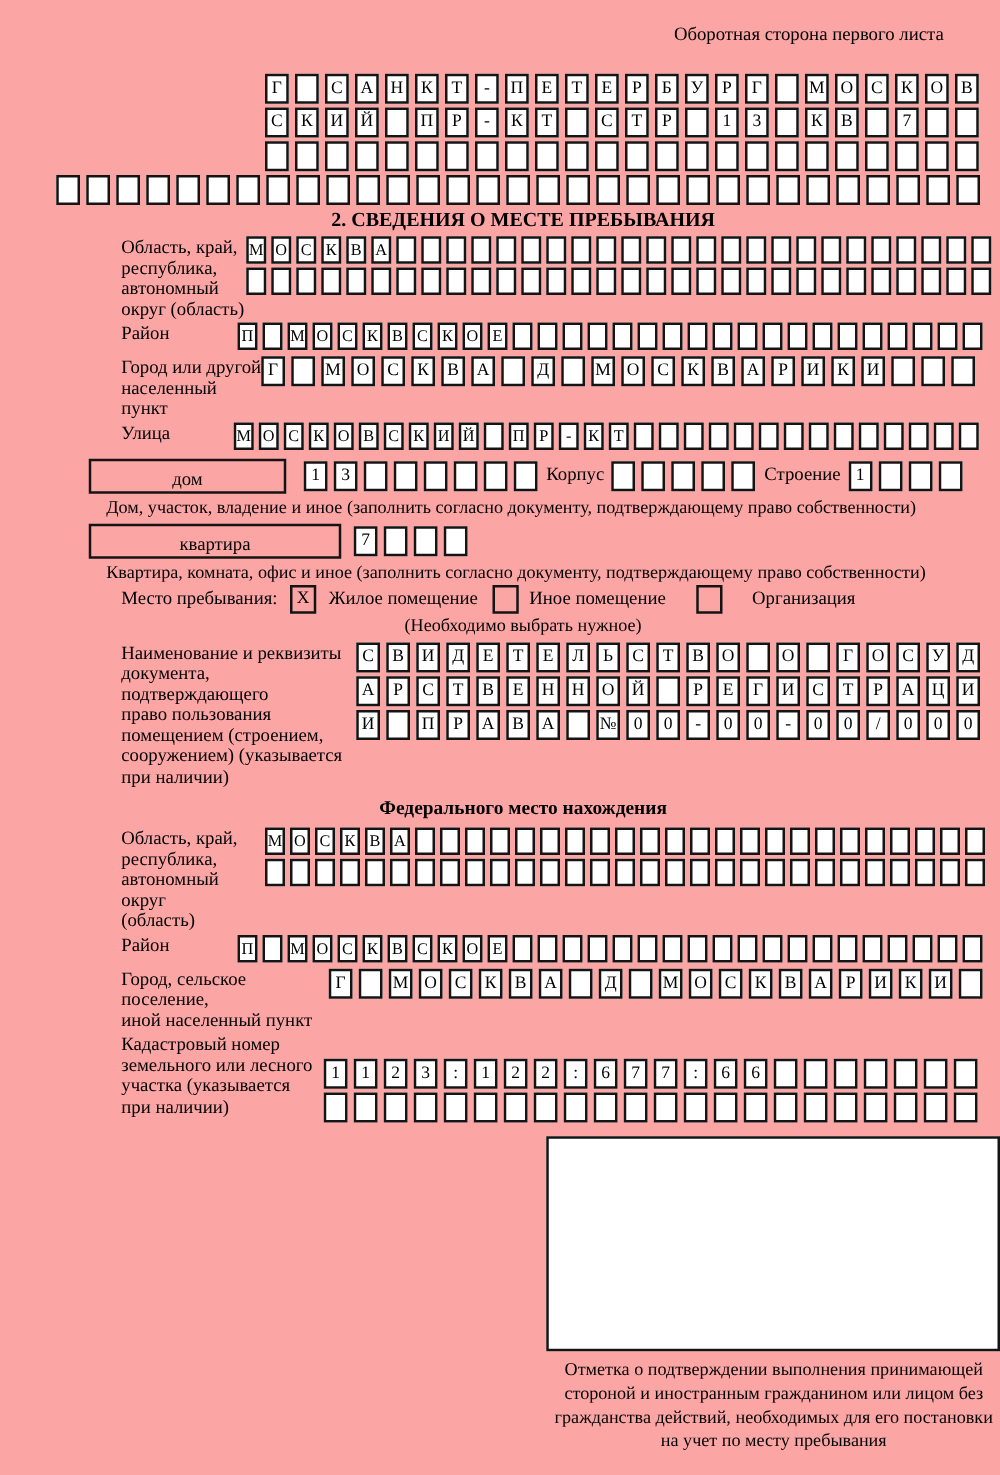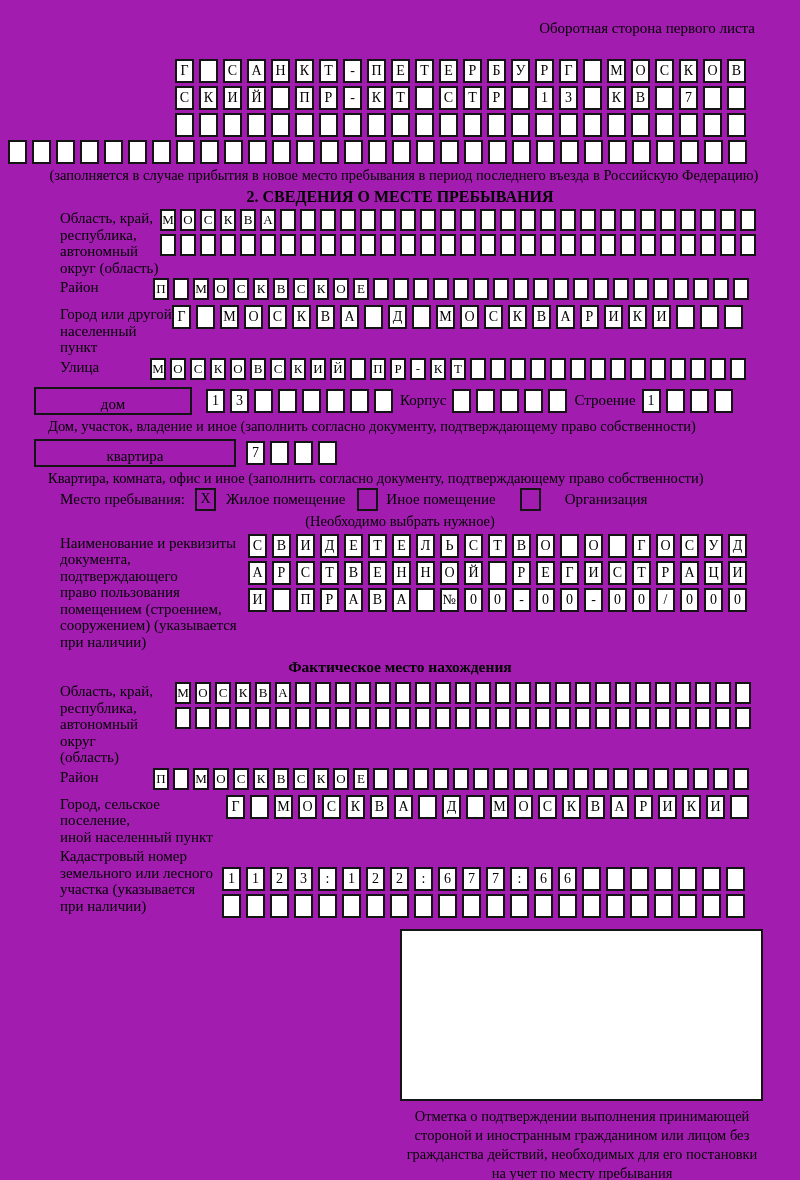--- a/index.html
+++ b/index.html
@@ -3,21 +3,21 @@
 <meta charset="utf-8">
 <style>
   * { margin:0; padding:0; box-sizing:border-box; }
   html,body { background:#fff; }
   body {
     width:800px; height:1180px;
     color:#000;
     font-family:"Liberation Serif","DejaVu Serif",serif;
     font-size:15px;
   }
-  .page { position:relative; width:800px; height:1180px; padding-top:20px; overflow:hidden; background:#a21caf; }
+  .page { position:relative; width:800px; height:1180px; padding-top:20px; overflow:hidden; background:#fca5a5;padding-left:37px; }
 
   .hdr { text-align:right; padding-right:45px; font-size:15px; }
 
   
   .boxrow { display:flex; margin-bottom:3px; }
   .cell {
     flex:0 0 auto; display:inline-flex; align-items:center; justify-content:center;
     border:2px solid #141414; background:#fff; font-weight:normal;
   }
   .lg .cell { width:19px; height:24px; margin-right:5px; font-size:14px; }
@@ -191,21 +191,20 @@
         <span class="cell"></span>
         <span class="cell"></span>
         <span class="cell"></span>
         <span class="cell"></span>
         <span class="cell"></span>
         <span class="cell"></span>
         <span class="cell"></span>
         <span class="cell"></span>
         <span class="cell"></span>
       </div>
-    <div class="caption-center">(заполняется в случае прибытия в новое место пребывания в период последнего въезда в Российскую Федерацию)</div>
   </div>
 
   <div class="sec-title">2. СВЕДЕНИЯ О МЕСТЕ ПРЕБЫВАНИЯ</div>
 
   <div class="frow mt3">
     <div class="flabel w-region">Область, край,
 республика,
 автономный
 округ (область)</div>
     <div>
@@ -508,21 +507,21 @@
           <span class="cell">0</span>
           <span class="cell">0</span>
           <span class="cell">/</span>
           <span class="cell">0</span>
           <span class="cell">0</span>
           <span class="cell">0</span>
         </div>
     </div>
   </div>
 
-  <div class="sub-title">Фактическое место нахождения</div>
+  <div class="sub-title">Федерального место нахождения</div>
 
   <div class="frow mt6">
     <div class="flabel w-regionf">Область, край,
 республика,
 автономный округ
 (область)</div>
     <div>
       <div class="boxrow sm">
           <span class="cell">М</span>
           <span class="cell">О</span>

